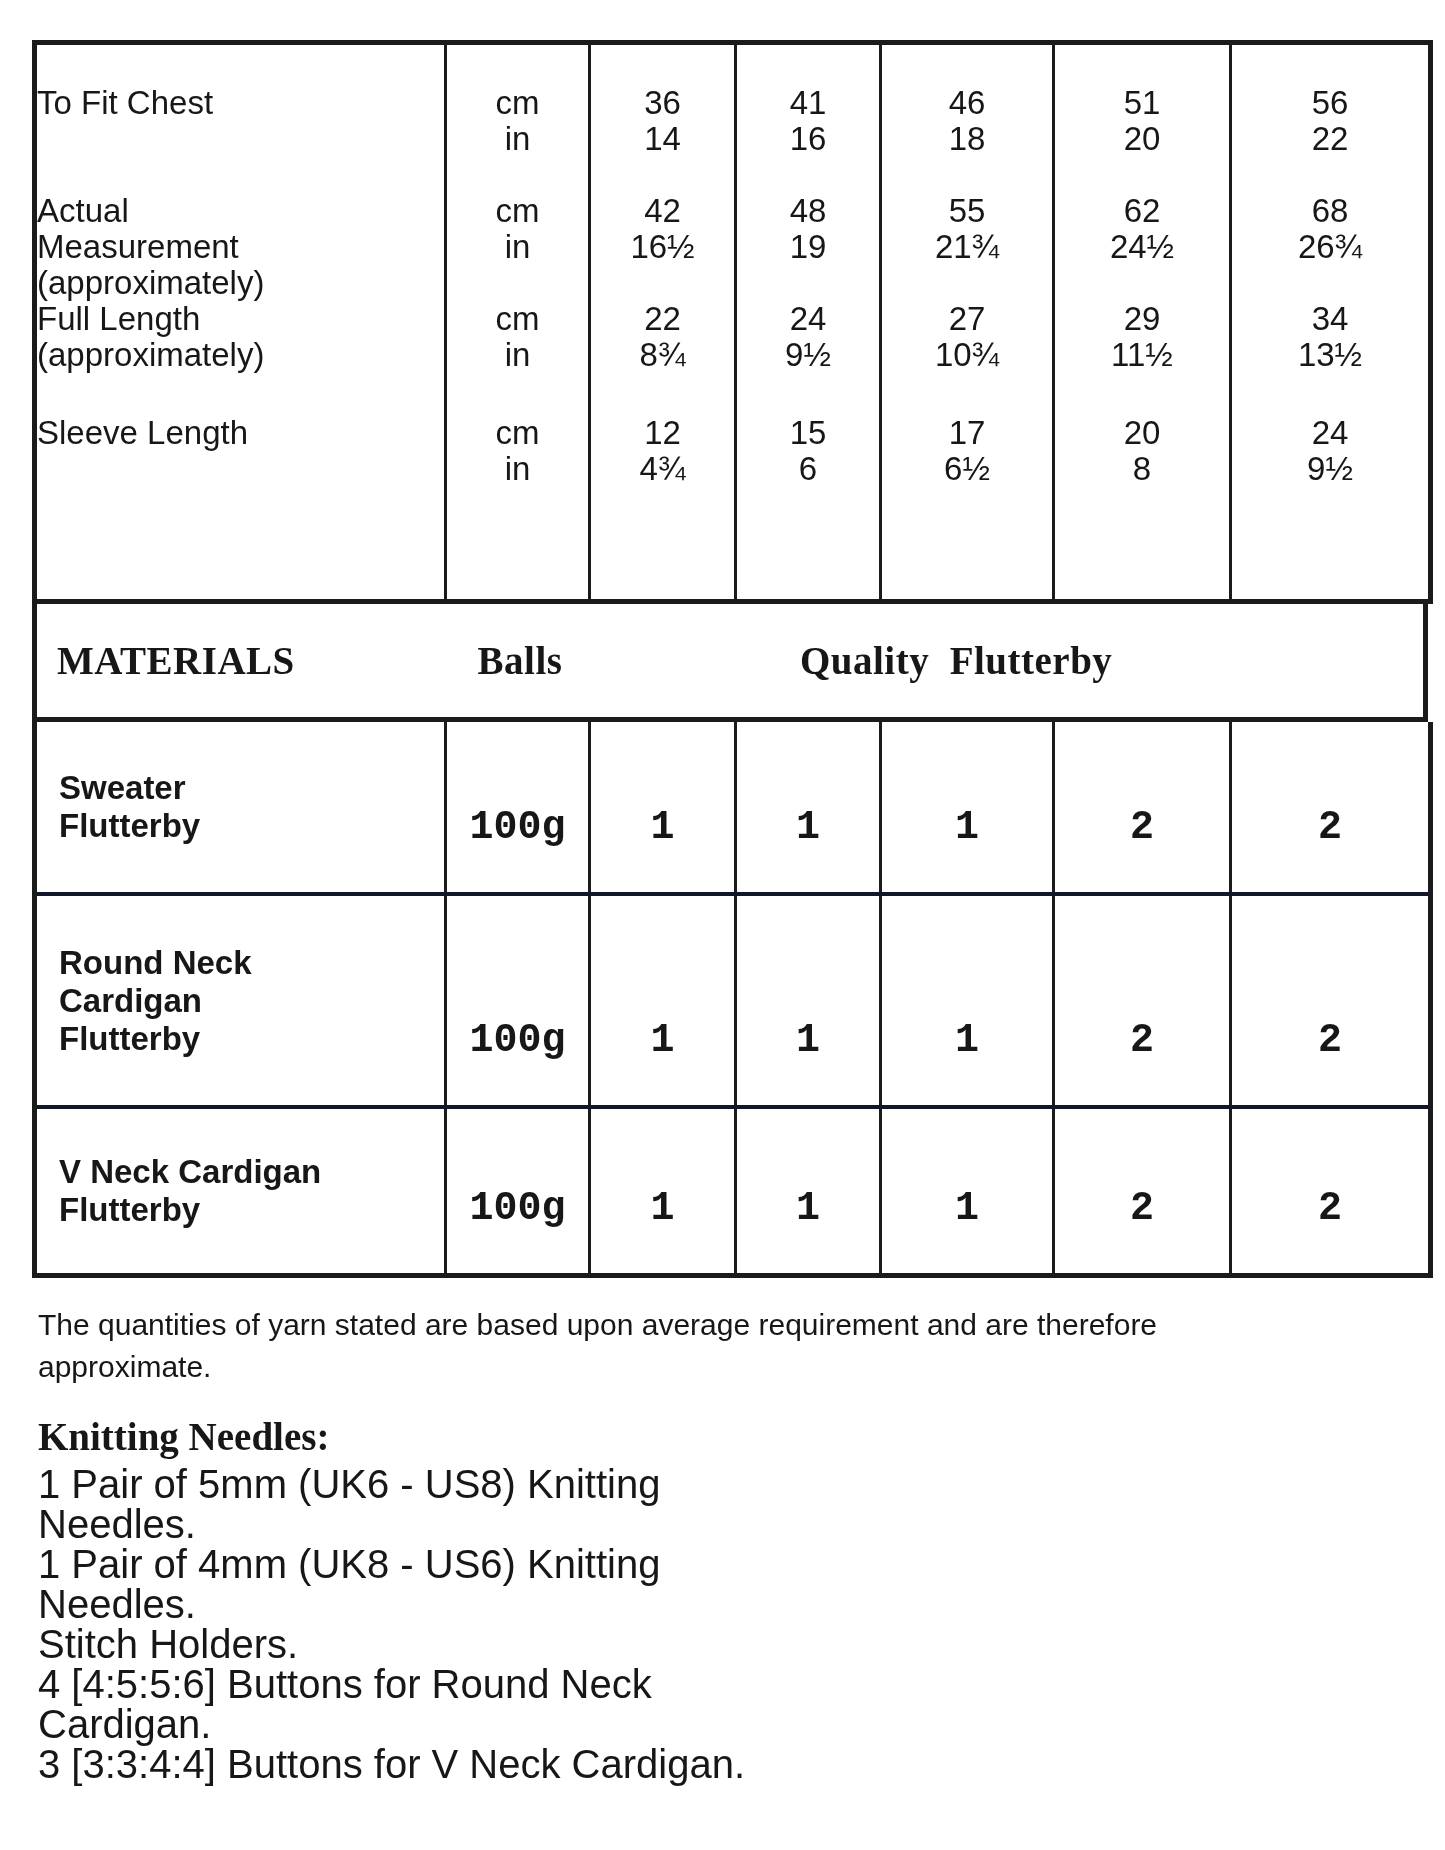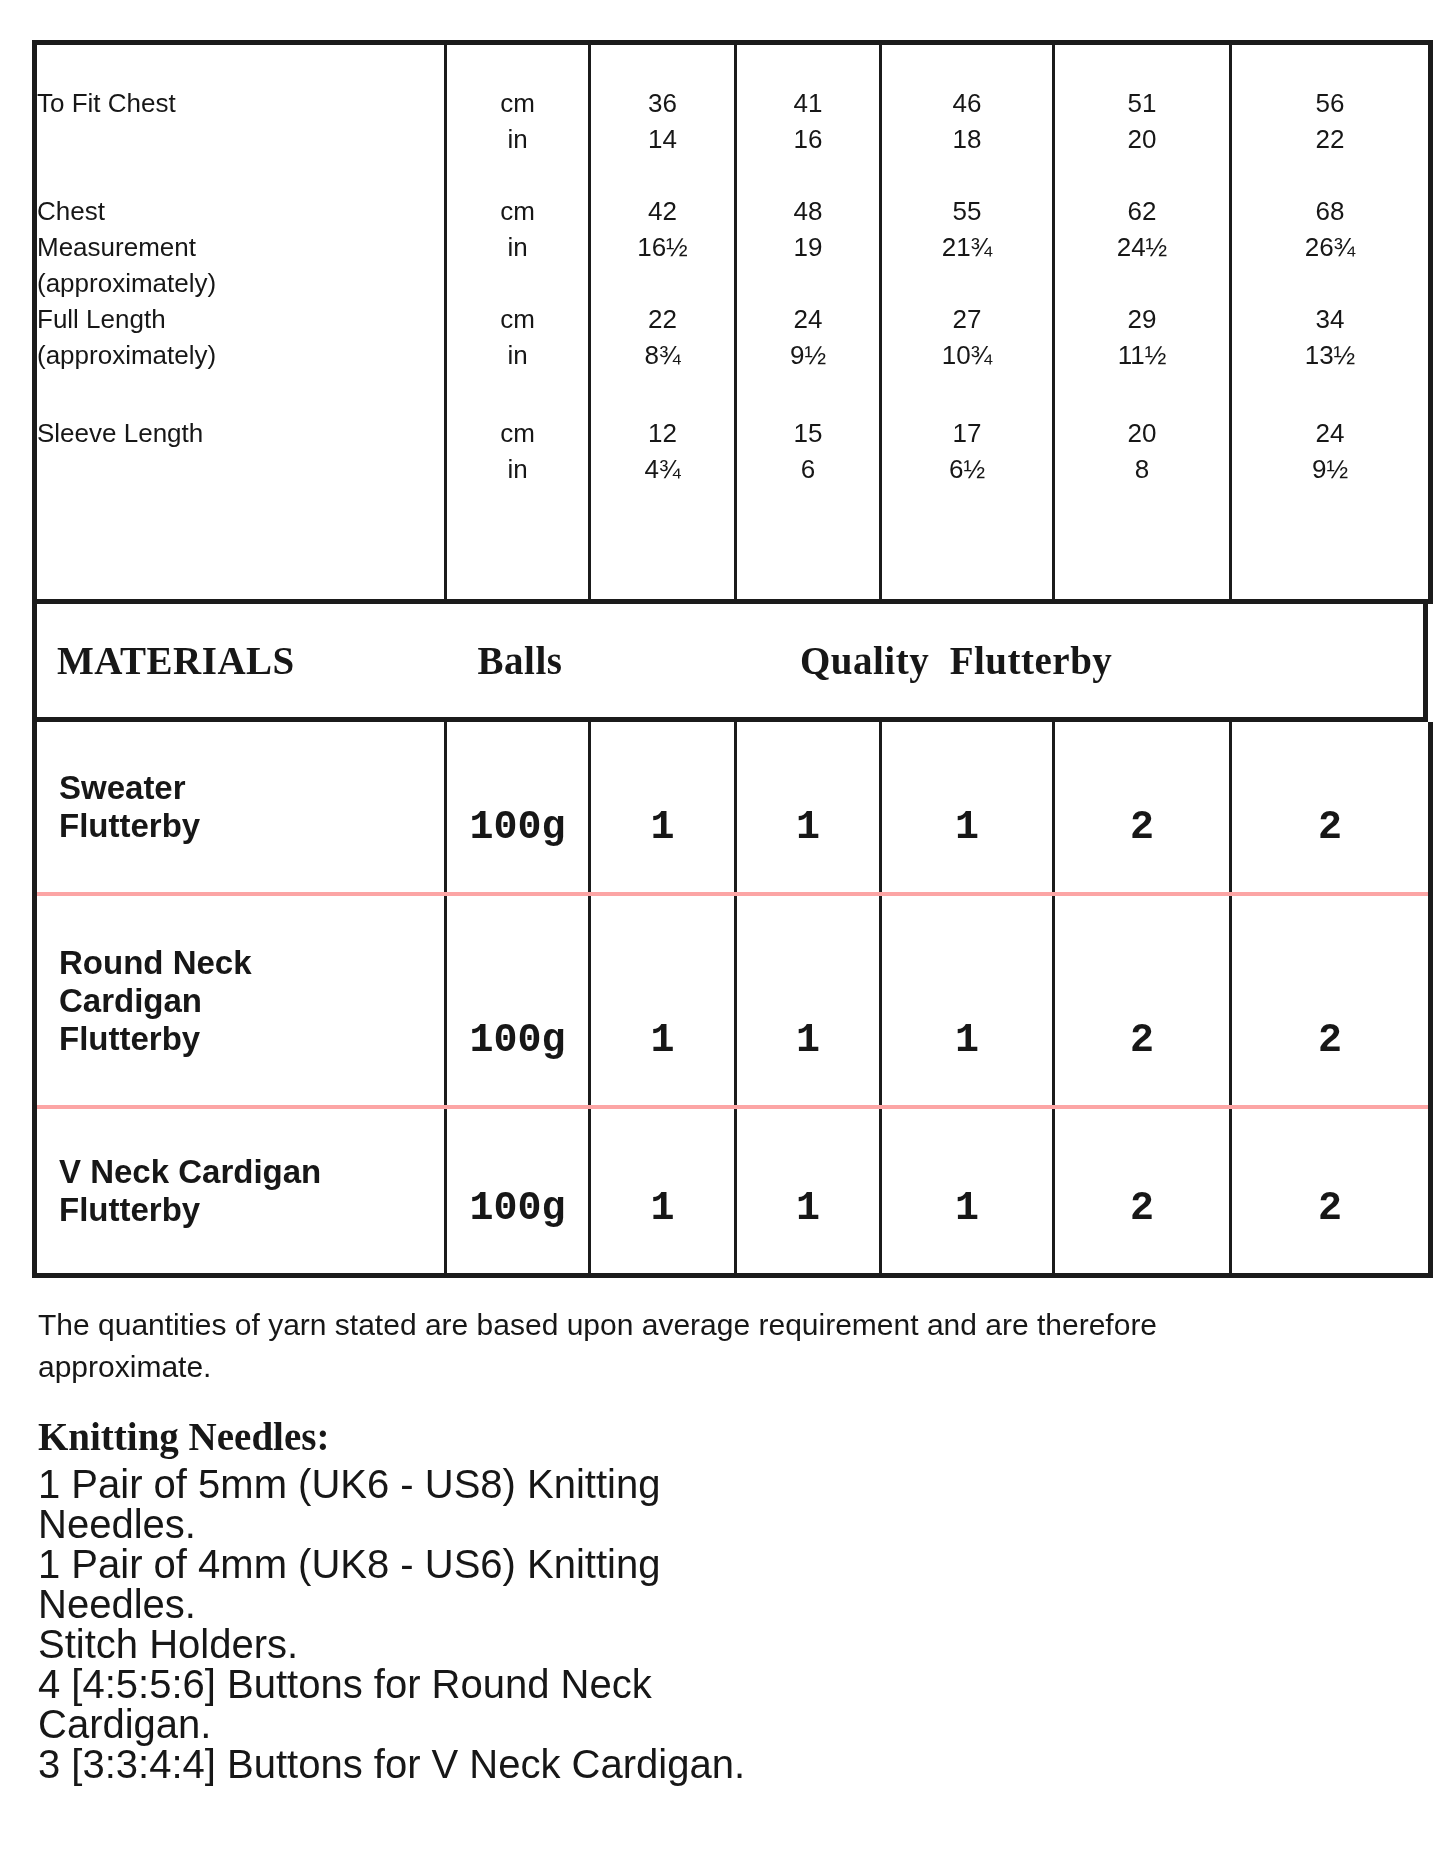--- a/index.html
+++ b/index.html
@@ -22,21 +22,21 @@
 
   
   table.sizing {
     border-collapse: collapse;
     table-layout: fixed;
     width: 1396px;
     border: 5px solid #1b1b1b;
   }
   table.sizing td {
     vertical-align: top;
-    font-size: 26px;
+    font-size: 33px;
     line-height: 36px;
     padding: 0;
   }
   table.sizing td + td { border-left: 3px solid #1b1b1b; }
   td.lbl { padding-left: 22px; }
   td.unit, td.valcell { text-align: center; }
   tr.r1 > td { padding-top: 40px; padding-bottom: 36px; }
   tr.r4 > td { padding-top: 42px; padding-bottom: 112px; margin-left: 16px; }
 
   
@@ -59,21 +59,21 @@
   
   table.materials {
     border-collapse: collapse;
     table-layout: fixed;
     width: 1396px;
     border: 5px solid #1b1b1b;
     border-top: none;
   }
   table.materials td { padding: 0; }
   table.materials td + td { border-left: 3px solid #1b1b1b; }
-  table.materials tr + tr > td { border-top: 4px solid #fca5a5; }
+  table.materials tr + tr > td { border-top: 4px solid #0f172a; }
   table.materials td.mlbl {
     vertical-align: middle;
     padding-left: 22px;
     font-weight: bold;
     font-size: 33px;
     line-height: 38px;
   }
   table.materials td.wt, table.materials td.bval {
     vertical-align: bottom;
     text-align: center;
@@ -147,21 +147,21 @@
           <div>20</div>
         </td>
         <td class="valcell">
           <div>56</div>
           <div>22</div>
         </td>
       </tr>
 
       <tr class="r2">
         <td class="lbl">
-          <div>Chest</div>
+          <div>Actual</div>
           <div>Measurement</div>
           <div>(approximately)</div>
         </td>
         <td class="unit">
           <div>cm</div>
           <div>in</div>
         </td>
         <td class="valcell">
           <div>42</div>
           <div>16½</div>

